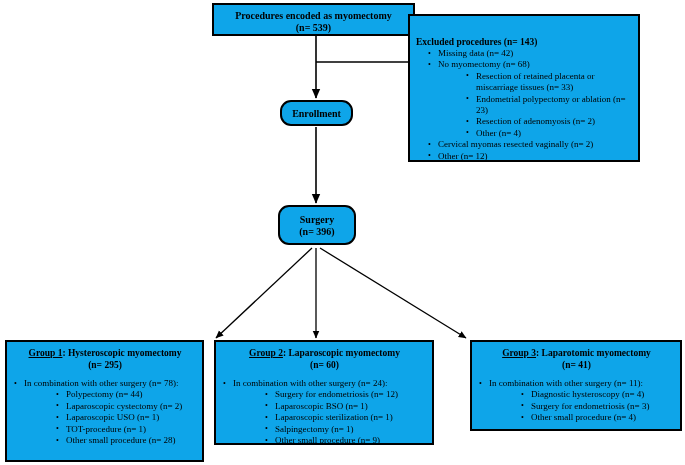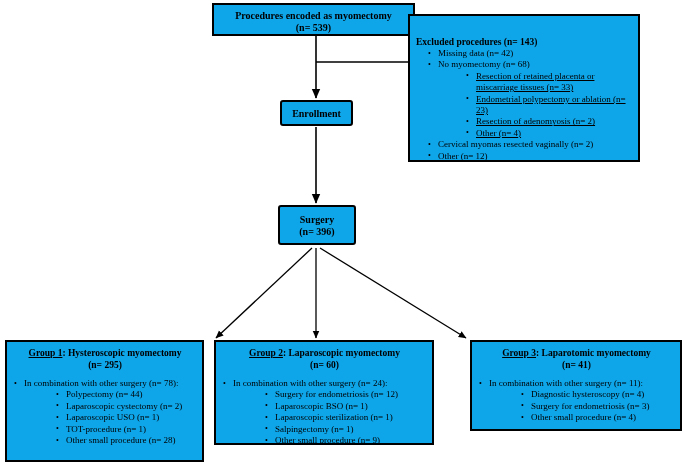--- a/index.html
+++ b/index.html
@@ -18,21 +18,21 @@
   }
 
   
   .box {
     position: absolute;
     box-sizing: border-box;
     border: 2px solid #000;
     background: #0ea5e9;
   }
   .rounded {
-    border-radius: 3px;
+    border-radius: 11px;
   }
   .ctr {
     text-align: center;
   }
 
   
   .t-title {
     font-size: 10px;
     font-weight: bold;
     line-height: 12px;
@@ -65,21 +65,21 @@
   }
   ul.lvl > li::before {
     content: "\2022";
     position: absolute;
     left: 2px;
     top: -0.5px;
     font-size: 8px;
   }
   ul.lvl.ind1 { margin-left: 10px; }
   ul.lvl.ind2 { margin-left: 30px; }
-  ul.lvl.ind3 { margin-left: 26px; text-decoration: underline; }
+  ul.lvl.ind3 { margin-left: 26px; }
 
   
   #box-top {
     left: 212px; top: 3px; width: 203px; height: 33px;
     padding-top: 5px;
   }
   #box-excluded {
     left: 408px; top: 14px; width: 232px; height: 148px;
     padding: 20px 5px 0 6px;
   }

